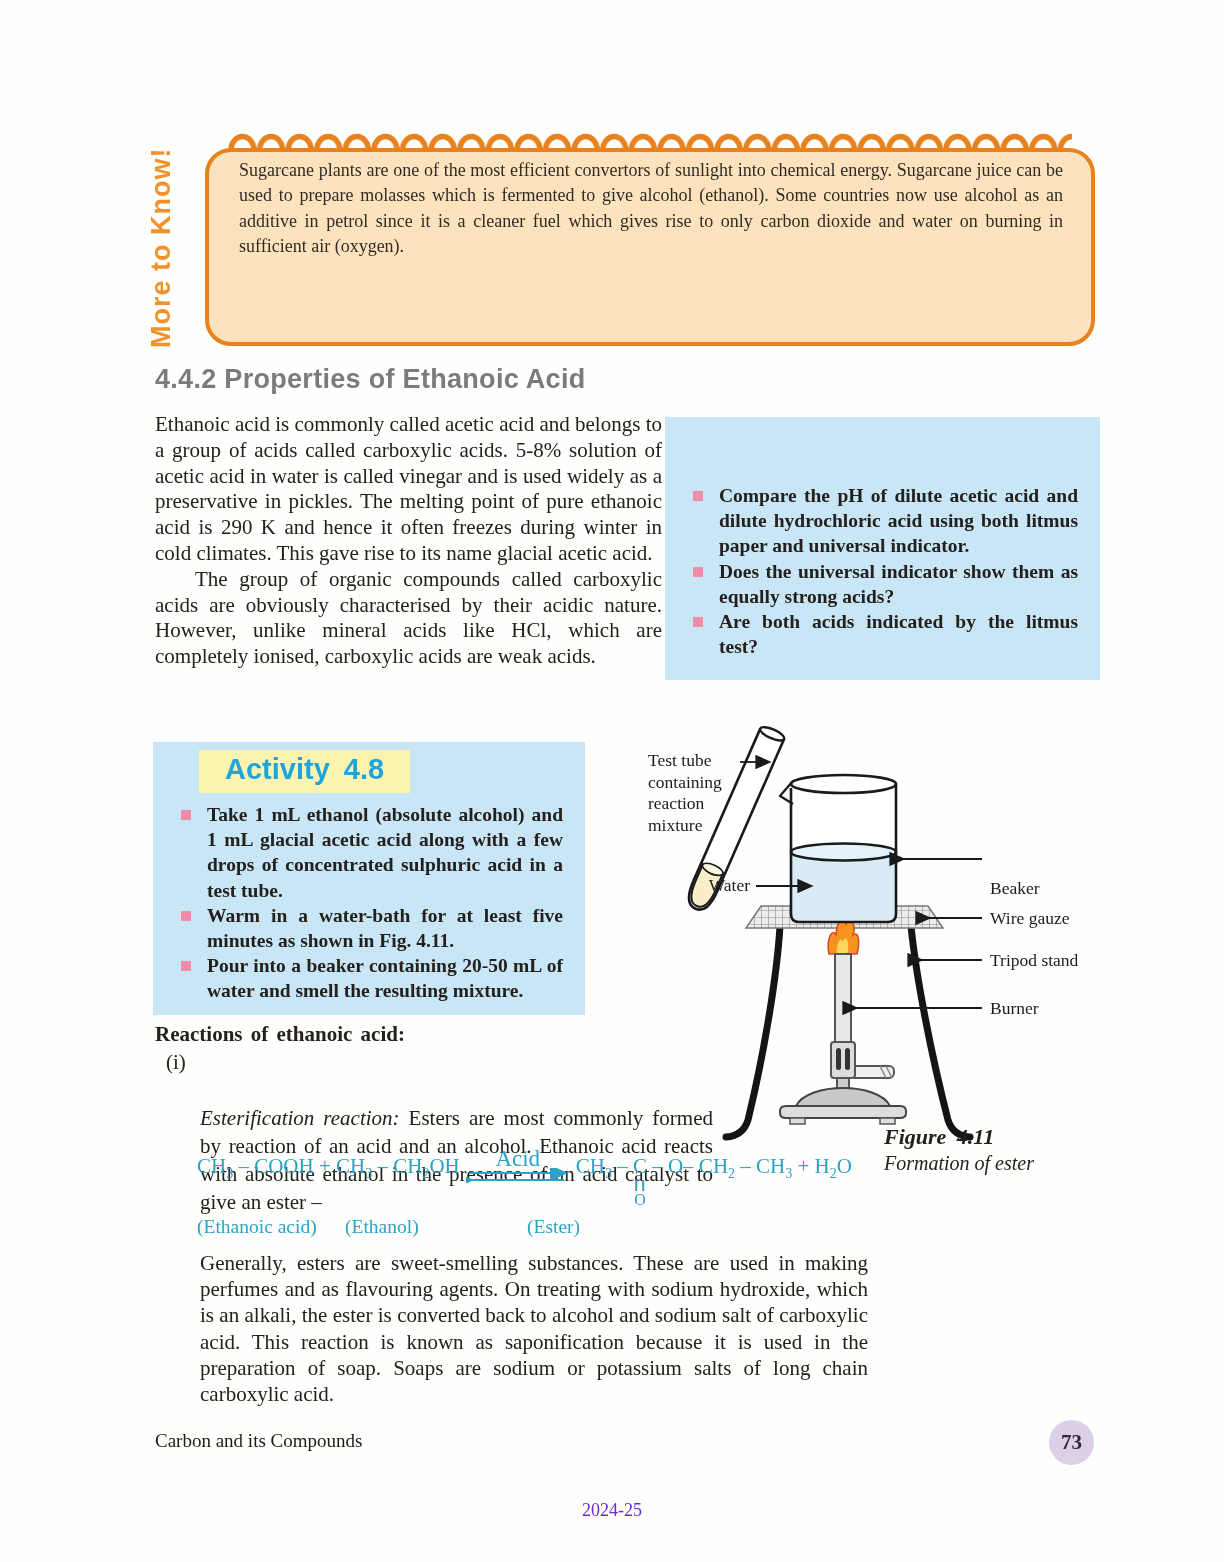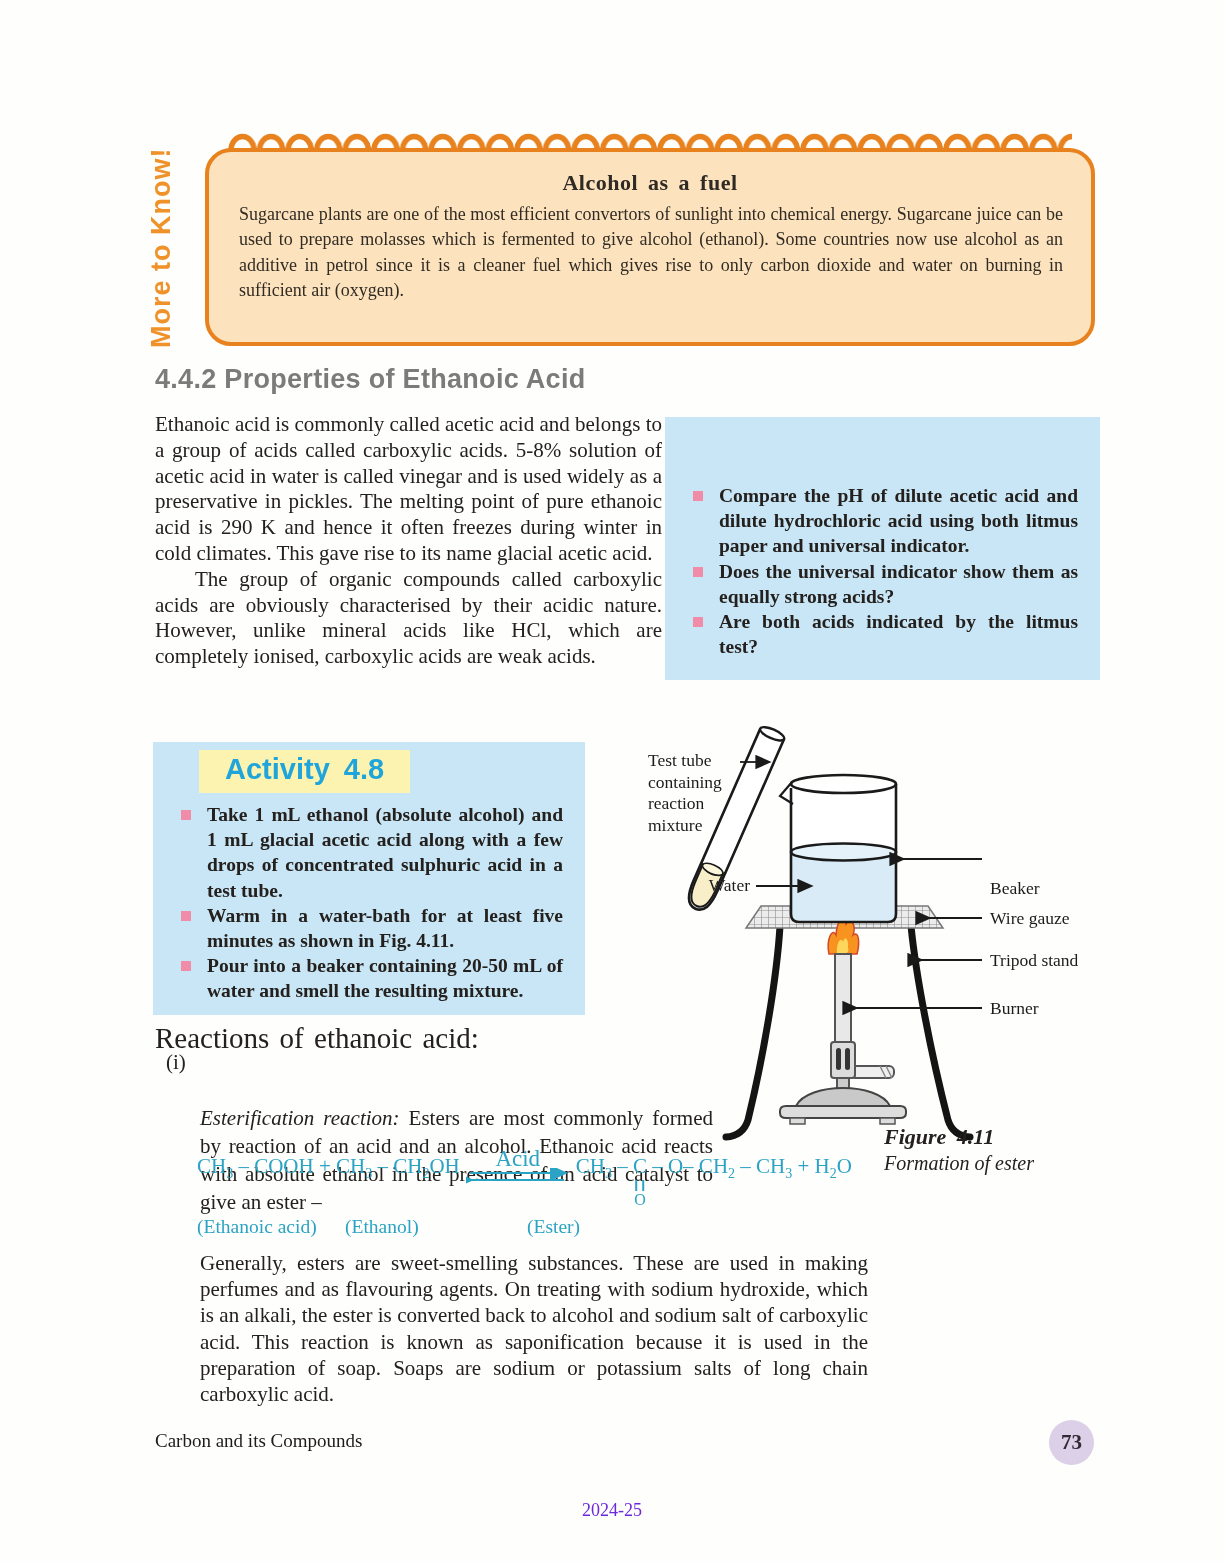--- a/index.html
+++ b/index.html
@@ -76,21 +76,21 @@
   .lbl-beaker { left:362px; top:133px;margin-top:31px; }
   .lbl-gauze { left:362px; top:194px; }
   .lbl-tripod { left:362px; top:236px; }
   .lbl-burner { left:362px; top:284px; }
   .fig-caption { position:absolute; left:256px; top:410px; }
   .fig-caption .cap-t { font-weight:bold; font-style:italic; font-size:22px; word-spacing:5px; }
   .fig-caption .cap-s { font-style:italic; font-size:20px; line-height:26px; }
 
   
   .rx-heading {
-    position:absolute; left:155px; top:1022px; font-weight:normal; font-size:29px;
+    position:absolute; left:155px; top:1022px; font-weight:bold; font-size:21px;
     word-spacing:3px;
   }
   .rx-marker { position:absolute; left:166px; top:1050px; font-size:21px; }
   .rx-item {
     position:absolute; left:200px; top:1104px; width:513px;
     font-size:21px; line-height:28px; text-align:justify;
   }
 
   
   .equation {
@@ -145,21 +145,20 @@
       <pattern id="loops" width="28.6" height="62" patternUnits="userSpaceOnUse">
         <path d="M26,40 L18,47" stroke="#e8821e" stroke-width="2.4" fill="none"></path>
         <path d="M3,40 A11.5,13.5 0 0 1 26,40" fill="none" stroke="#e8821e" stroke-width="5.5"></path>
         <ellipse cx="16.5" cy="49" rx="5.2" ry="4.2" fill="none" stroke="#e8821e" stroke-width="2.4"></ellipse>
       </pattern>
     </defs>
     <rect width="844" height="62" fill="url(#loops)"></rect>
   </svg>
 
   <div class="notebox">
-    <div class="notebox-title">Alcohol as a fuel</div>
     <div class="notebox-body">Sugarcane plants are one of the most efficient convertors of sunlight into chemical energy. Sugarcane juice can be used to prepare molasses which is fermented to give alcohol (ethanol). Some countries now use alcohol as an additive in petrol since it is a cleaner fuel which gives rise to only carbon dioxide and water on burning in sufficient air (oxygen).</div>
   </div>
 
   <div class="sec-heading">4.4.2 Properties of Ethanoic Acid</div>
 
   <div class="intro">
     <p>Ethanoic acid is commonly called acetic acid and belongs to a group of acids called carboxylic acids. 5-8% solution of acetic acid in water is called vinegar and is used widely as a preservative in pickles. The melting point of pure ethanoic acid is 290 K and hence it often freezes during winter in cold climates. This gave rise to its name glacial acetic acid.</p>
     <p class="indent">The group of organic compounds called carboxylic acids are obviously characterised by their acidic nature. However, unlike mineral acids like HCl, which are completely ionised, carboxylic acids are weak acids.</p>
   </div>
 

